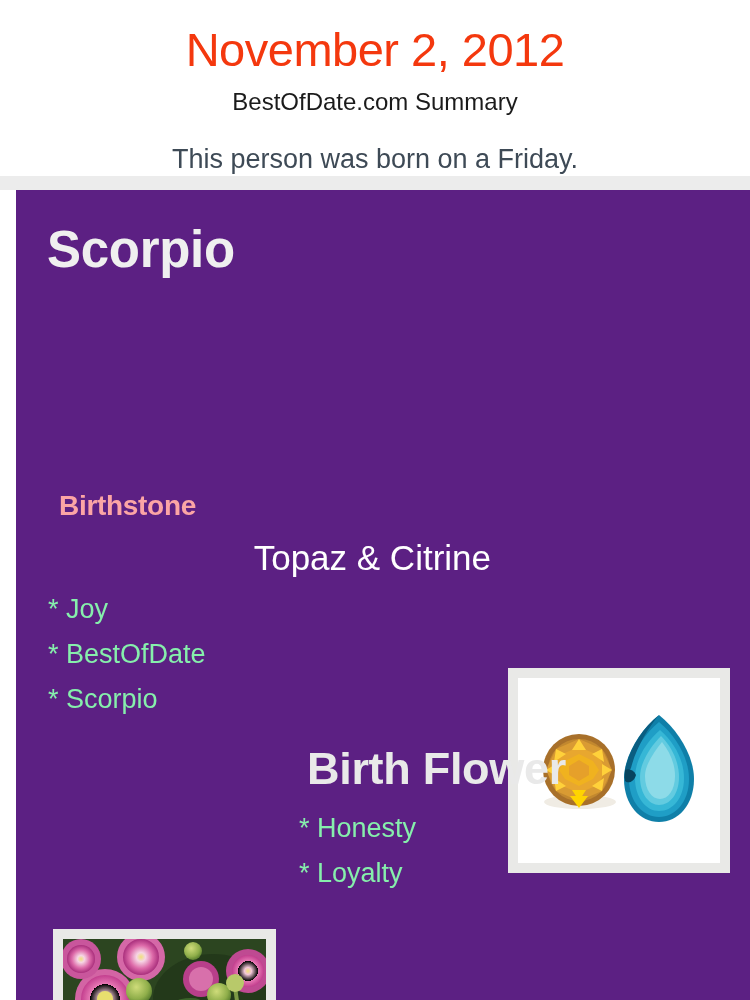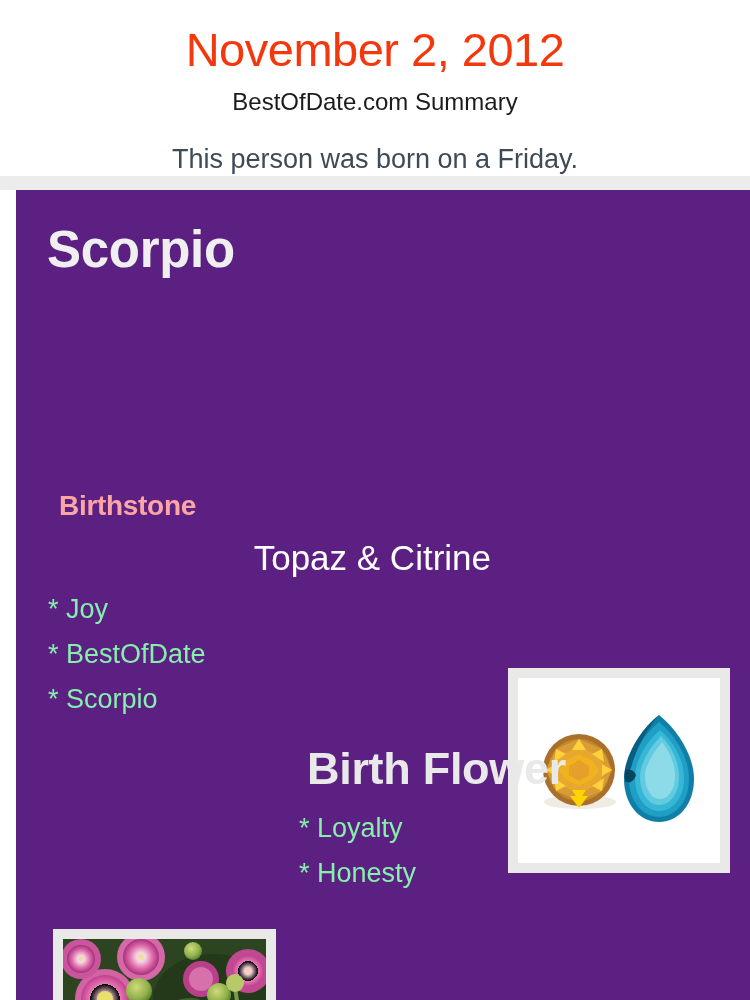--- a/index.html
+++ b/index.html
@@ -255,22 +255,22 @@
                    C134 121 127 112 127 98 C127 87 136 74 144 64 Z" fill="#8ddbe8"></path>
           <path d="M141 37 C130 50 118 70 113 90 L106 101 C107 78 122 52 141 37 Z" fill="#0a5d80"></path>
           <path d="M107 92 C111 90 116 92 118 97 C116 104 110 106 107 103 Z" fill="#07445e"></path>
         </svg>
       </div>
     </div>
 
     <div class="flower-block">
       <h2 class="flower-heading">Birth Flower</h2>
       <ul class="trait-list">
+        <li>* Honesty</li>
         <li>* Loyalty</li>
-        <li>* Honesty</li>
       </ul>
     </div>
 
     <div class="frame" id="flower-frame">
       <div class="frame-inner">
         <svg class="flower-svg" viewBox="0 0 203 181" preserveAspectRatio="none">
           <defs>
             <radialGradient id="mumA" cx="50%" cy="50%" r="50%">
               <stop offset="0%" stop-color="#f2e37a"></stop>
               <stop offset="22%" stop-color="#f3c7d8"></stop>

